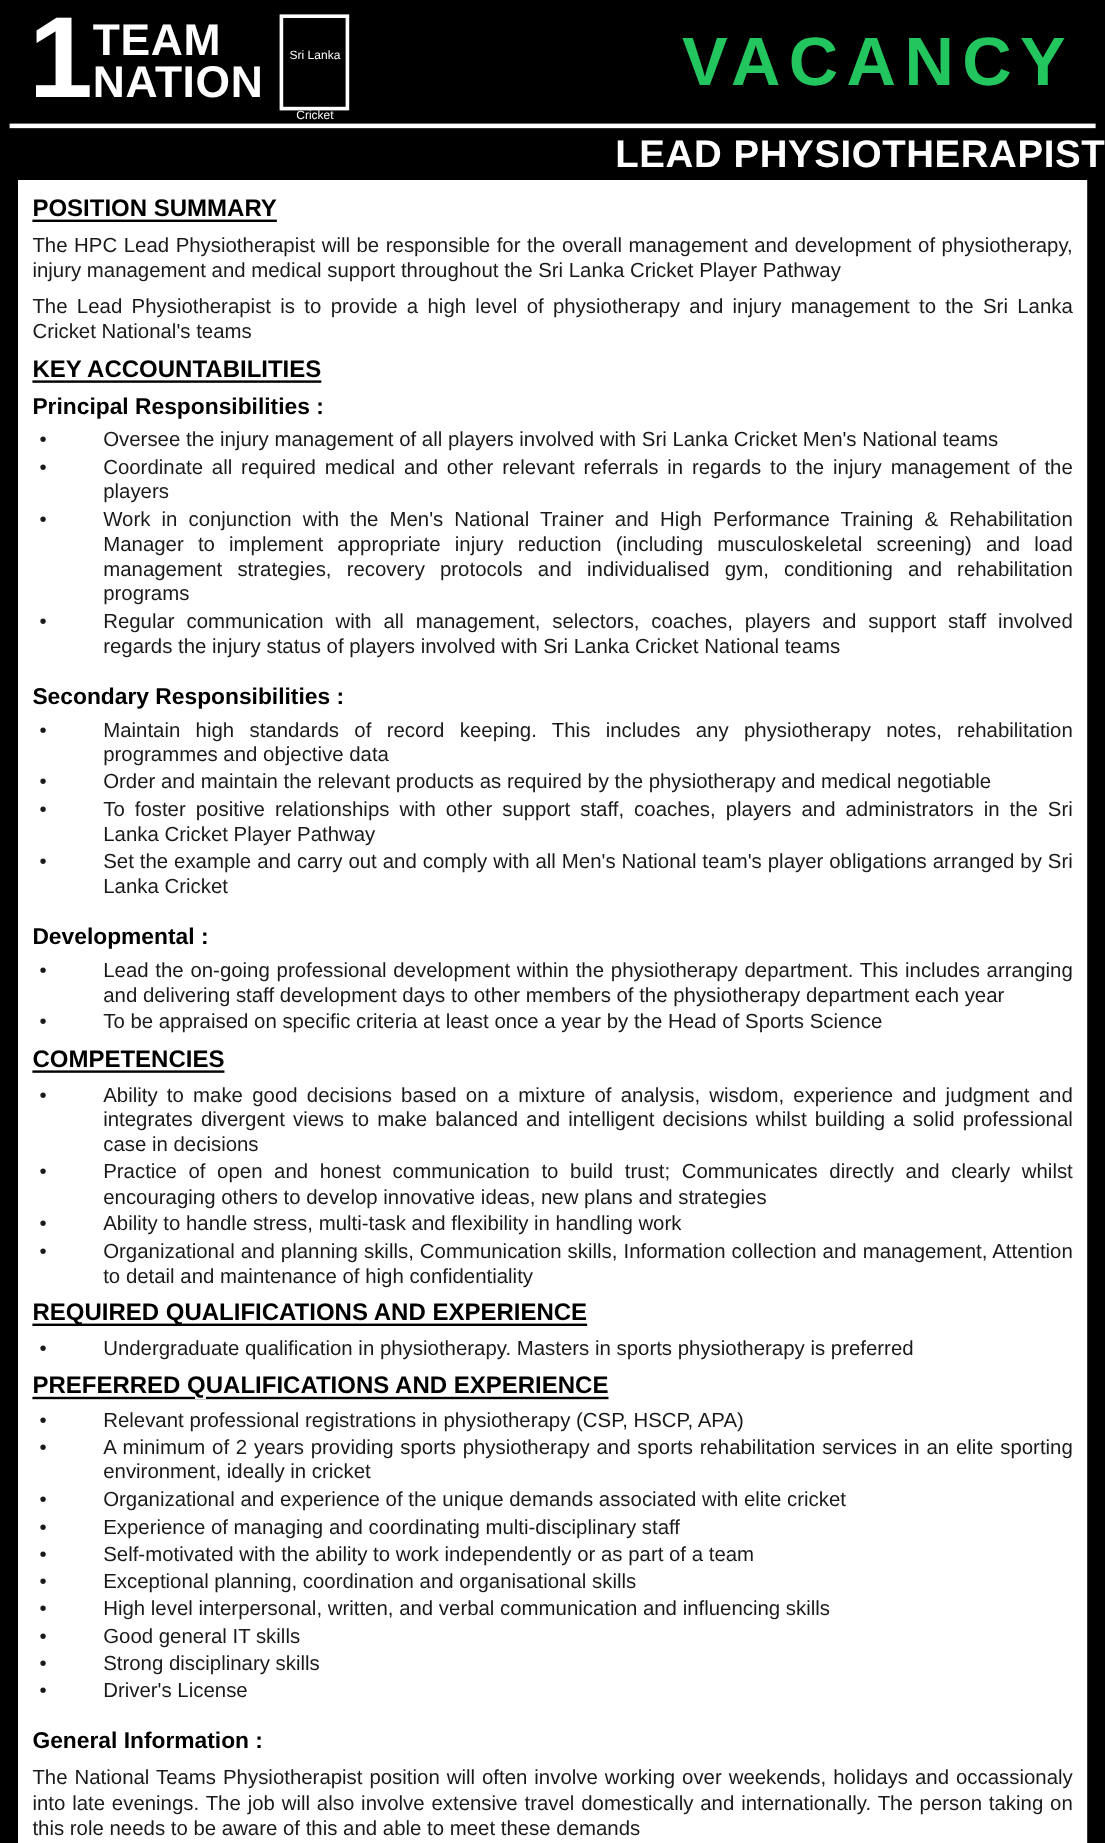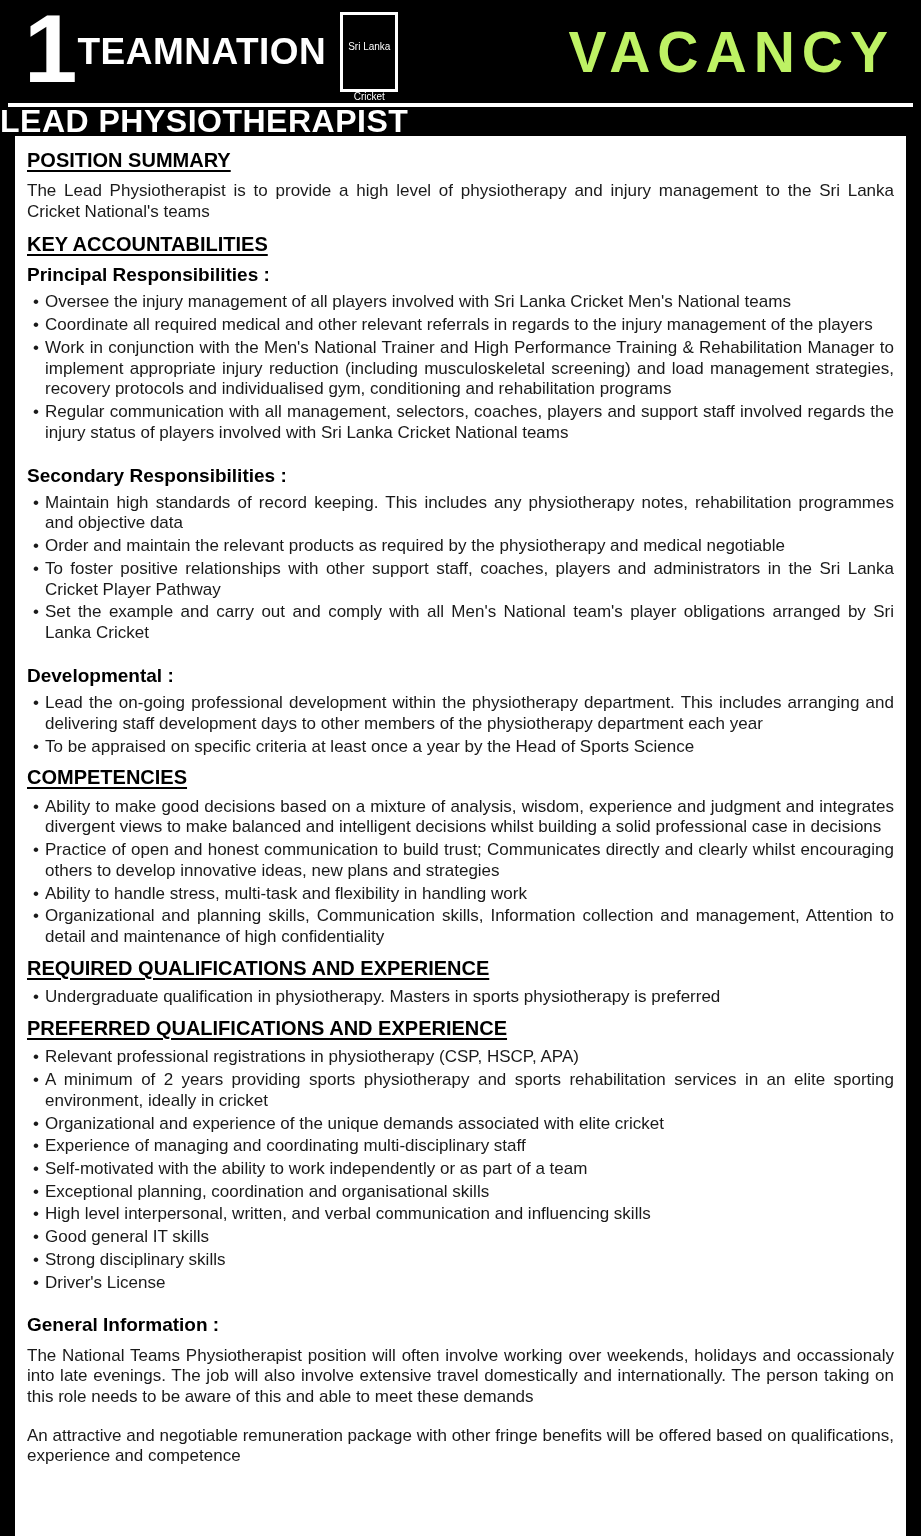--- a/index.html
+++ b/index.html
@@ -15,61 +15,61 @@
   .header{
     height:103px;background:#000;color:#fff;
     display:flex;align-items:center;padding:0 16px 0 24px;box-sizing:border-box;
   }
   .logo-group{display:flex;align-items:center;}
   .one-team{display:flex;align-items:center;}
   .big-one{
     font-size:96px;font-weight:800;line-height:0.8;color:#fff;
     letter-spacing:-4px;margin-top:-4px;
   }
-  .team-nation{display:flex;flex-direction:row;margin-left:4px;}
+  .team-nation{display:flex;flex-direction:column;margin-left:4px;}
   .team-nation span{
     font-weight:800;font-size:37px;line-height:0.95;letter-spacing:0.5px;color:#fff;
   }
   .crest{
     width:58px;height:80px;border:3px solid #fff;margin-left:14px;
     display:flex;flex-direction:column;align-items:center;justify-content:center;
     box-sizing:border-box;background:#000;
   }
   .crest svg{display:block;margin-bottom:1px;}
   .crest-text{font-size:10px;line-height:1.05;color:#fff;text-align:center;margin-top:40px;}
   .vacancy{
     margin-left:auto;padding-right:10px;
-    font-size:57px;font-weight:800;letter-spacing:7px;color:#bef264;white-space:nowrap;
+    font-size:57px;font-weight:800;letter-spacing:7px;color:#22c55e;white-space:nowrap;
   }
 
   
   .header-divider{height:4px;background:#fff;margin:0 8px;}
   .title-bar{
-    height:29px;background:#000;color:#fff;
-    display:flex;align-items:center;justify-content:flex-start;
+    height:43px;background:#000;color:#fff;
+    display:flex;align-items:center;justify-content:flex-end;
   }
   .title-bar .t{font-size:32px;font-weight:800;letter-spacing:0.5px;}
 
   
   .content{
     background:#fff;margin:0 15px;padding:8px 12px 14px 12px;
     box-sizing:border-box;min-height:1323px;flex:1;
     font-size:17px;line-height:1.22;text-align:left;color:#1a1a1a;
   }
   h2.sec{
     font-size:20px;font-weight:800;color:#000;margin:15px 0 7px 0;letter-spacing:0;
   }
   h2.sec span{text-decoration:underline;text-decoration-thickness:2px;text-underline-offset:3px;}
   h2.sec:first-child{margin-top:4px;}
   h3.sub{font-size:19px;font-weight:800;color:#000;margin:20px 0 6px 0;}
   p{margin:9px 0;text-align:justify;}
   ul.blist{list-style:none;margin:4px 0 8px 0;padding:0;}
   ul.blist li{display:flex;margin:0 0 2px 0;}
   ul.blist .blt{width:18px;flex:0 0 18px;padding-left:6px;box-sizing:border-box;}
-  ul.blist .btx{flex:1;text-align:justify;}
+  ul.blist .btx{flex:1;text-align:justify;margin-left:41px;}
 </style>
 </head>
 <body>
 
 <div class="page">
 
   <div class="header">
     <div class="logo-group">
       <div class="one-team">
         <div class="big-one">1</div>
@@ -97,20 +97,21 @@
   <div class="header-divider"></div>
 
   <div class="title-bar">
     <div class="t">LEAD PHYSIOTHERAPIST</div>
   </div>
 
   <div class="content">
 
     <section>
       <h2 class="sec"><span>POSITION SUMMARY</span></h2>
+      <p>The HPC Lead Physiotherapist will be responsible for the overall management and development of physiotherapy, injury management and medical support throughout the Sri Lanka Cricket Player Pathway</p>
       <p>The Lead Physiotherapist is to provide a high level of physiotherapy and injury management to the Sri Lanka Cricket National's teams</p>
     </section>
 
     <section>
       <h2 class="sec"><span>KEY ACCOUNTABILITIES</span></h2>
 
       <h3 class="sub" style="margin-top:4px;">Principal Responsibilities :</h3>
       <ul class="blist">
           <li>
             <span class="blt">•</span>

